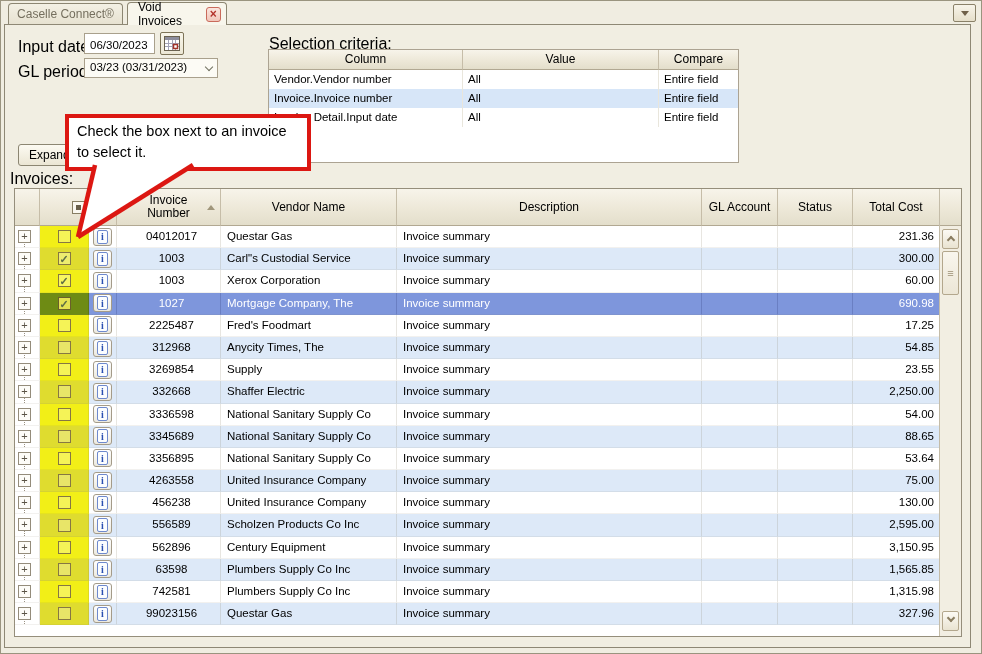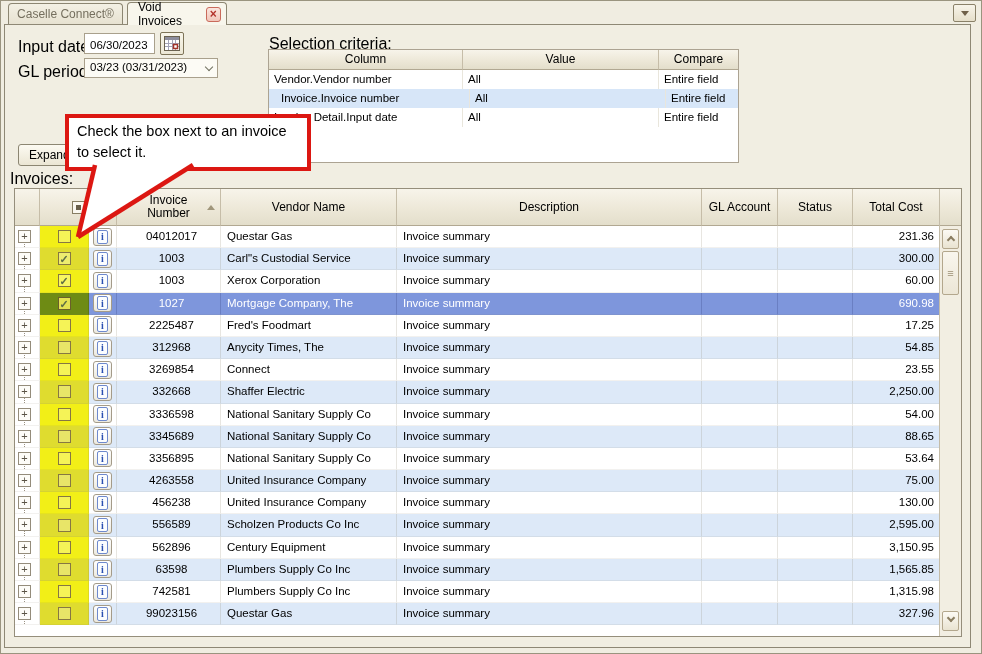--- a/index.html
+++ b/index.html
@@ -36,21 +36,21 @@
            font-size:11.5px; padding:2px 16px 0 5px; }
   .chev-down { position:absolute; right:5px; top:5px; width:6px; height:6px;
                border-right:1.6px solid #70705f; border-bottom:1.6px solid #70705f; transform:rotate(45deg); }
 
   
   .crit-panel { left:268px; top:49px; width:471px; height:114px; border:1px solid #aca392; background:#fff; }
   .crit-head { display:flex; height:20px; }
   .cth { background:linear-gradient(#f7f4ea,#ede8d8 55%,#e3decb); border-right:1px solid #c6bda8;
          border-bottom:1px solid #b1a892; font-size:12px; text-align:center; line-height:19px; }
   .crow { display:flex; height:19px; background:#fff; }
-  .crow.hl { background:#d7e6f8;padding-left:7px; }
+  .crow.hl { background:#d7e6f8; }
   .ccell { font-size:11.5px; line-height:18px; padding-left:5px; border-right:1px solid #e9e6dc;
            white-space:nowrap; overflow:hidden; }
   .cw1 { width:194px; } .cw2 { width:196px; } .cw3 { flex:1; border-right:none; }
 
   .btn { position:absolute; border:1px solid #8c8672; border-radius:3px;
          background:linear-gradient(#fcfaf2,#ebe6d4); font-size:12px; }
   .expand-btn { left:18px; top:144px; width:88px; height:22px; padding:3px 0 0 10px; }
 
   
   .tbl { left:14px; top:188px; width:948px; height:449px; border:1px solid #958e7b; background:#fff; overflow:hidden; }
@@ -337,21 +337,21 @@
     </div>
     <div class="td w-check cell-check">
       <span class="cb"></span>
     </div>
     <div class="td w-info cell-info">
       <span class="ibtn">
               <span class="idoc"></span>
             </span>
     </div>
     <div class="td w-num">3269854</div>
-    <div class="td w-vend">Connect</div>
+    <div class="td w-vend">Supply</div>
     <div class="td w-desc">Invoice summary</div>
     <div class="td w-gl"></div>
     <div class="td w-stat"></div>
     <div class="td w-tot right" style="border-right:none;">23.55</div>
   </div>
 
   <div class="trow alt">
     <div class="td w-tree cell-tree">
       <span class="treeline"></span>
       <span class="plusbox"></span>

